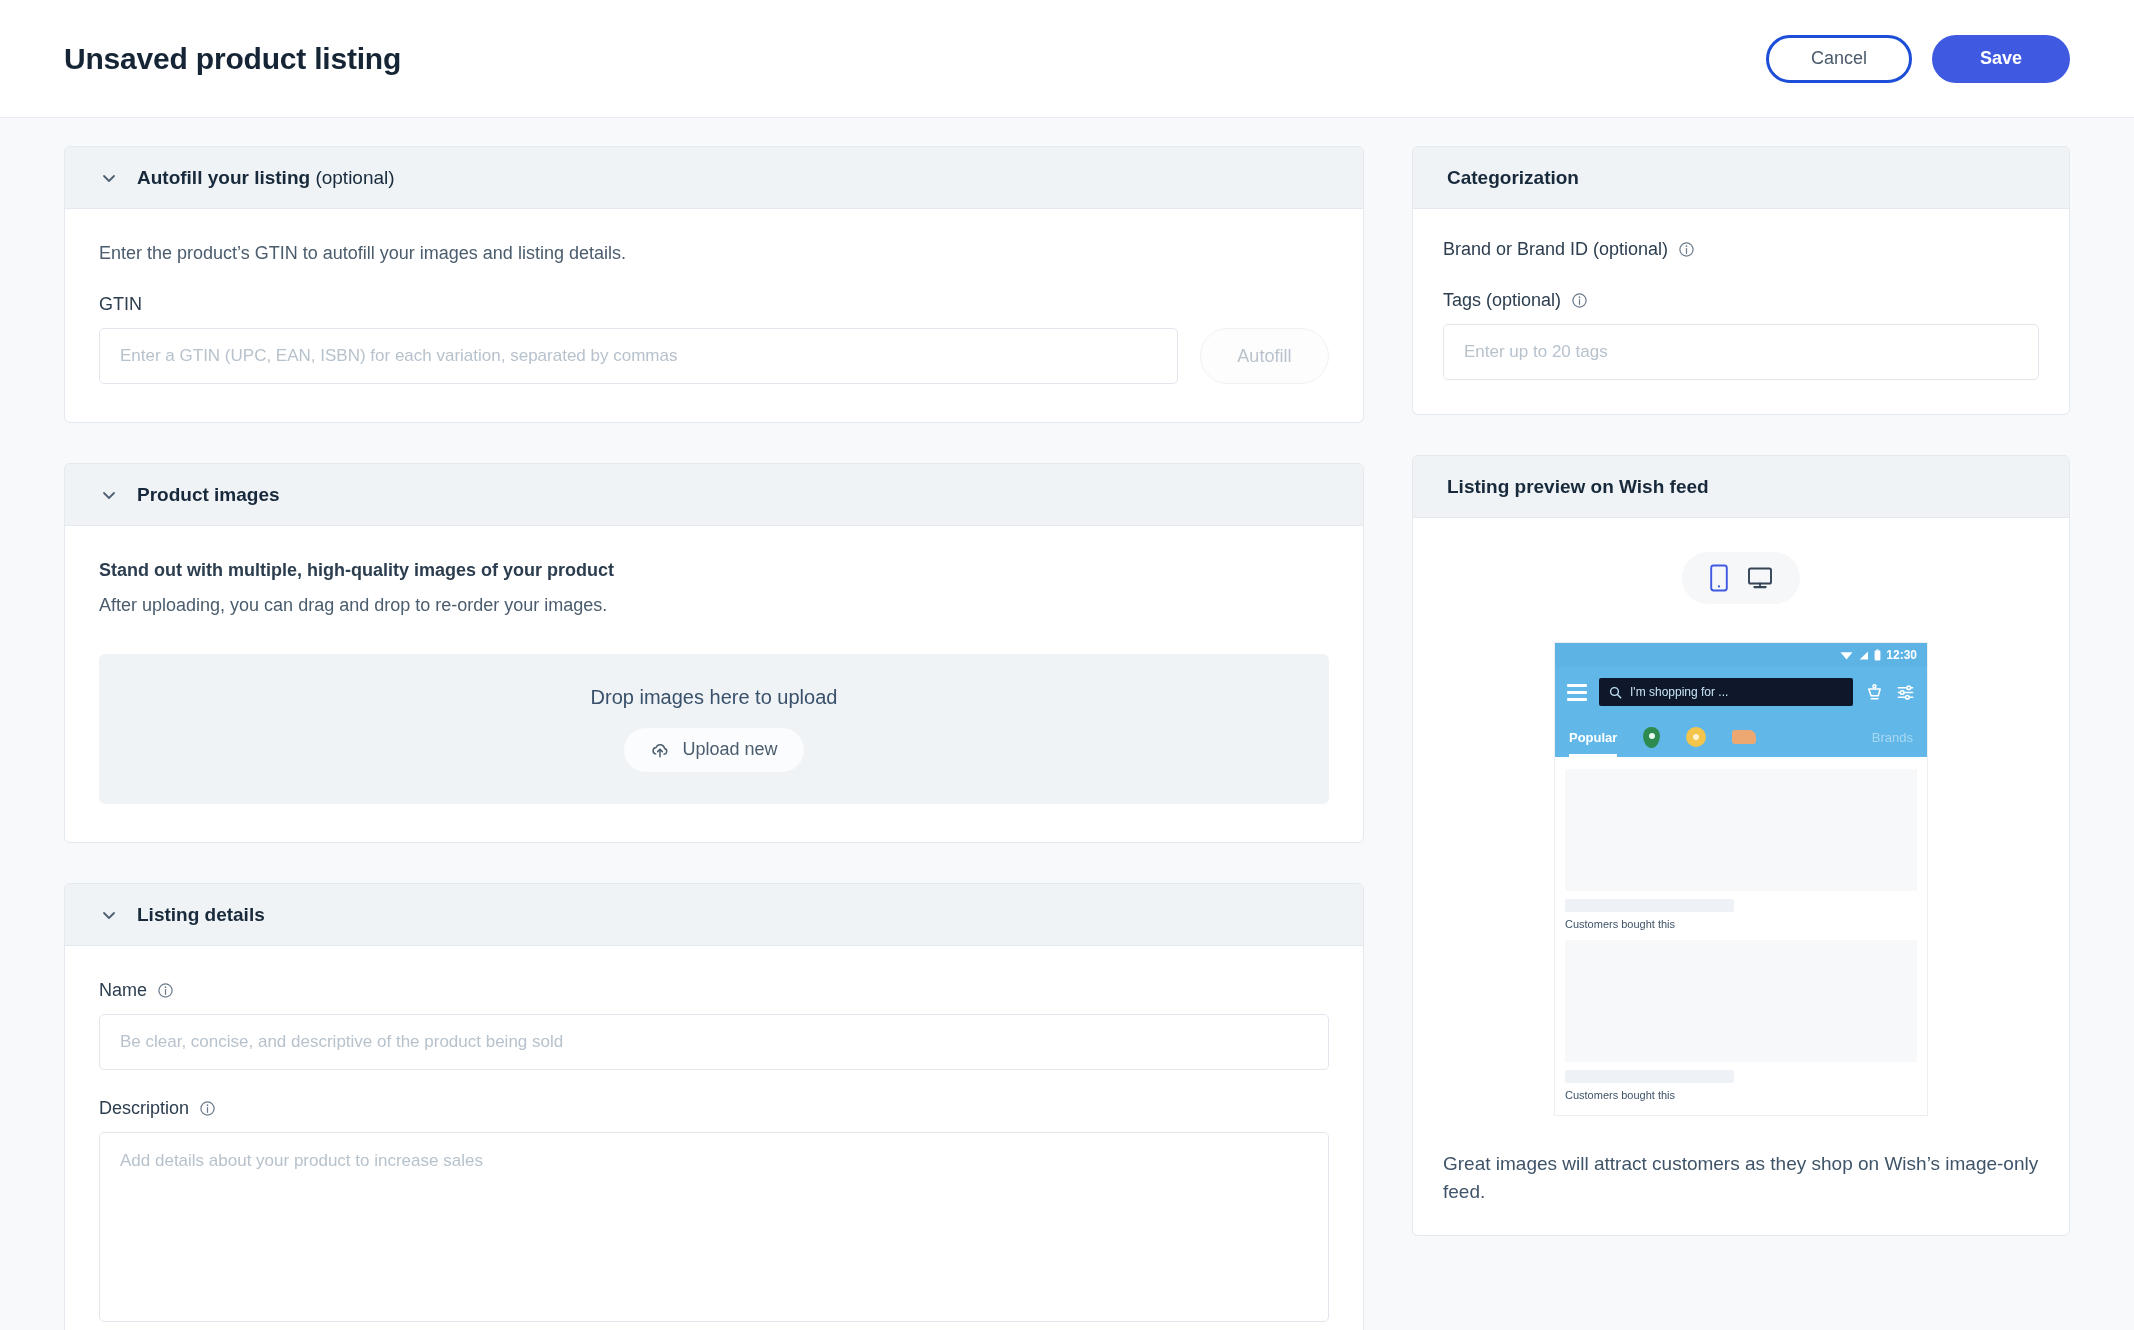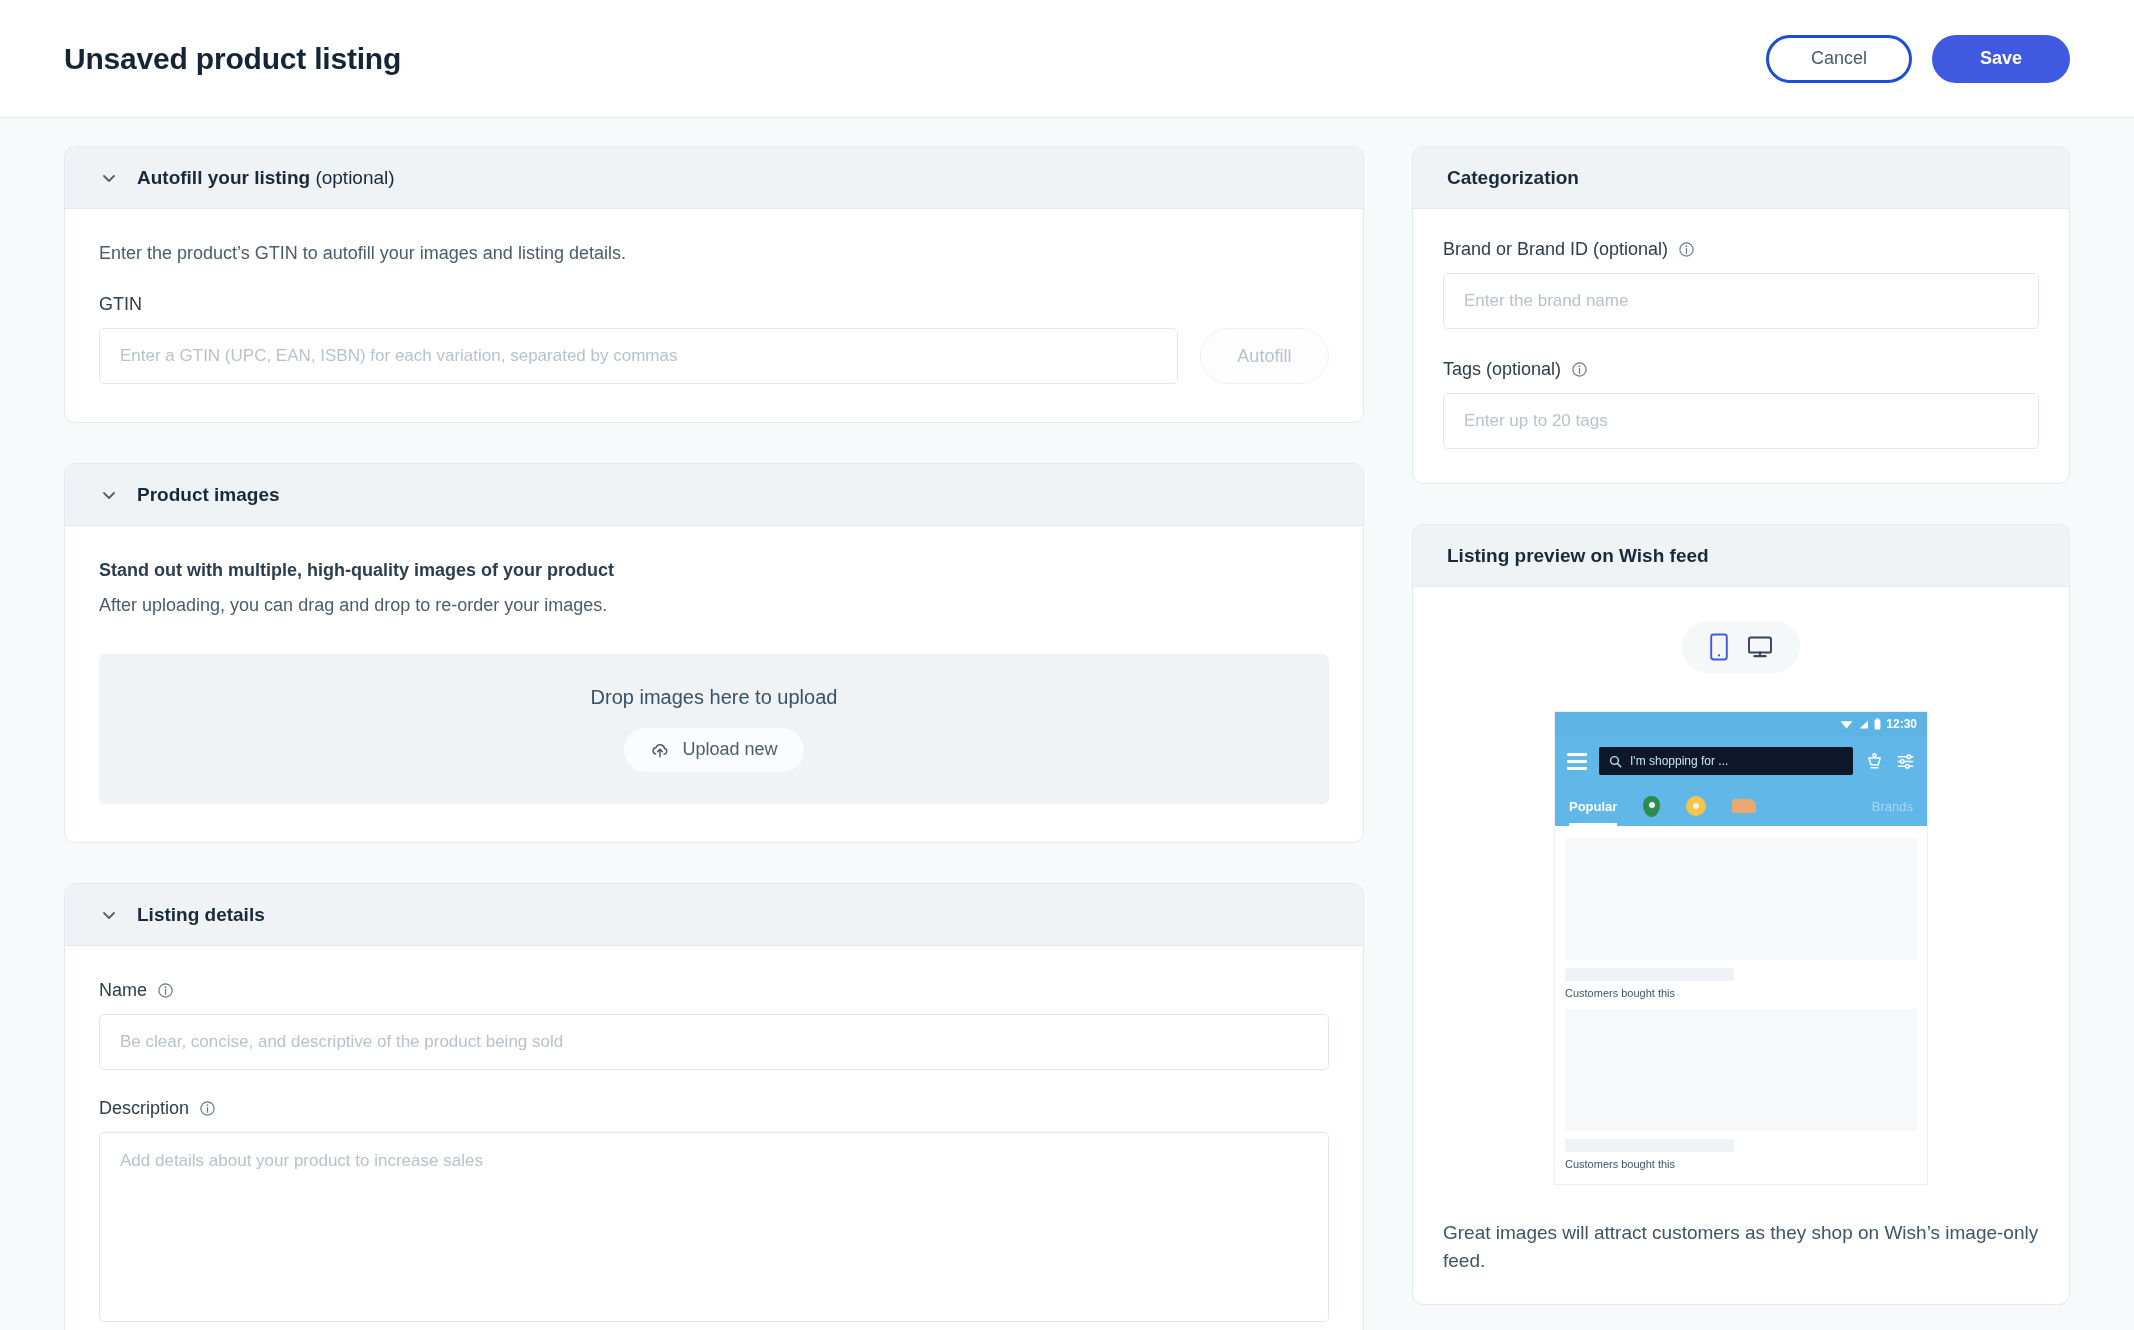--- a/index.html
+++ b/index.html
@@ -62,21 +62,21 @@
     padding: 28px 64px 0 64px;
     height: calc(1330px - 118px);
   }
   .col-left { width: 1300px; flex: none; }
   .col-right { width: 658px; flex: none; }
 
   
   .card {
     background: #ffffff;
     border: 1px solid #e3e9ef;
-    border-radius: 11px;
+    border-radius: 6px;
     margin-bottom: 40px;
     overflow: hidden;
   }
   .card-header {
     background: #eff3f6;
     border-bottom: 1px solid #e3e9ef;
     height: 62px;
     display: flex;
     align-items: center;
     padding: 0 34px;
@@ -364,21 +364,20 @@
           <div class="field-label">
             <span>Brand or Brand ID (optional)</span>
             <span style="display:flex;">
               <svg width="17" height="17" viewBox="0 0 18 18" fill="none" stroke="#6b7b8b" stroke-width="1.3">
                   <circle cx="9" cy="9" r="7"></circle>
                   <line x1="9" y1="8" x2="9" y2="13" stroke-linecap="round"></line>
                   <circle cx="9" cy="5.5" r="0.9" fill="#6b7b8b" stroke="none"></circle>
                 </svg>
             </span>
           </div>
-          <input class="inp" placeholder="Enter the brand name" style="">
         </div>
         <div>
           <div class="field-label">
             <span>Tags (optional)</span>
             <span style="display:flex;">
               <svg width="17" height="17" viewBox="0 0 18 18" fill="none" stroke="#6b7b8b" stroke-width="1.3">
                   <circle cx="9" cy="9" r="7"></circle>
                   <line x1="9" y1="8" x2="9" y2="13" stroke-linecap="round"></line>
                   <circle cx="9" cy="5.5" r="0.9" fill="#6b7b8b" stroke="none"></circle>
                 </svg>

